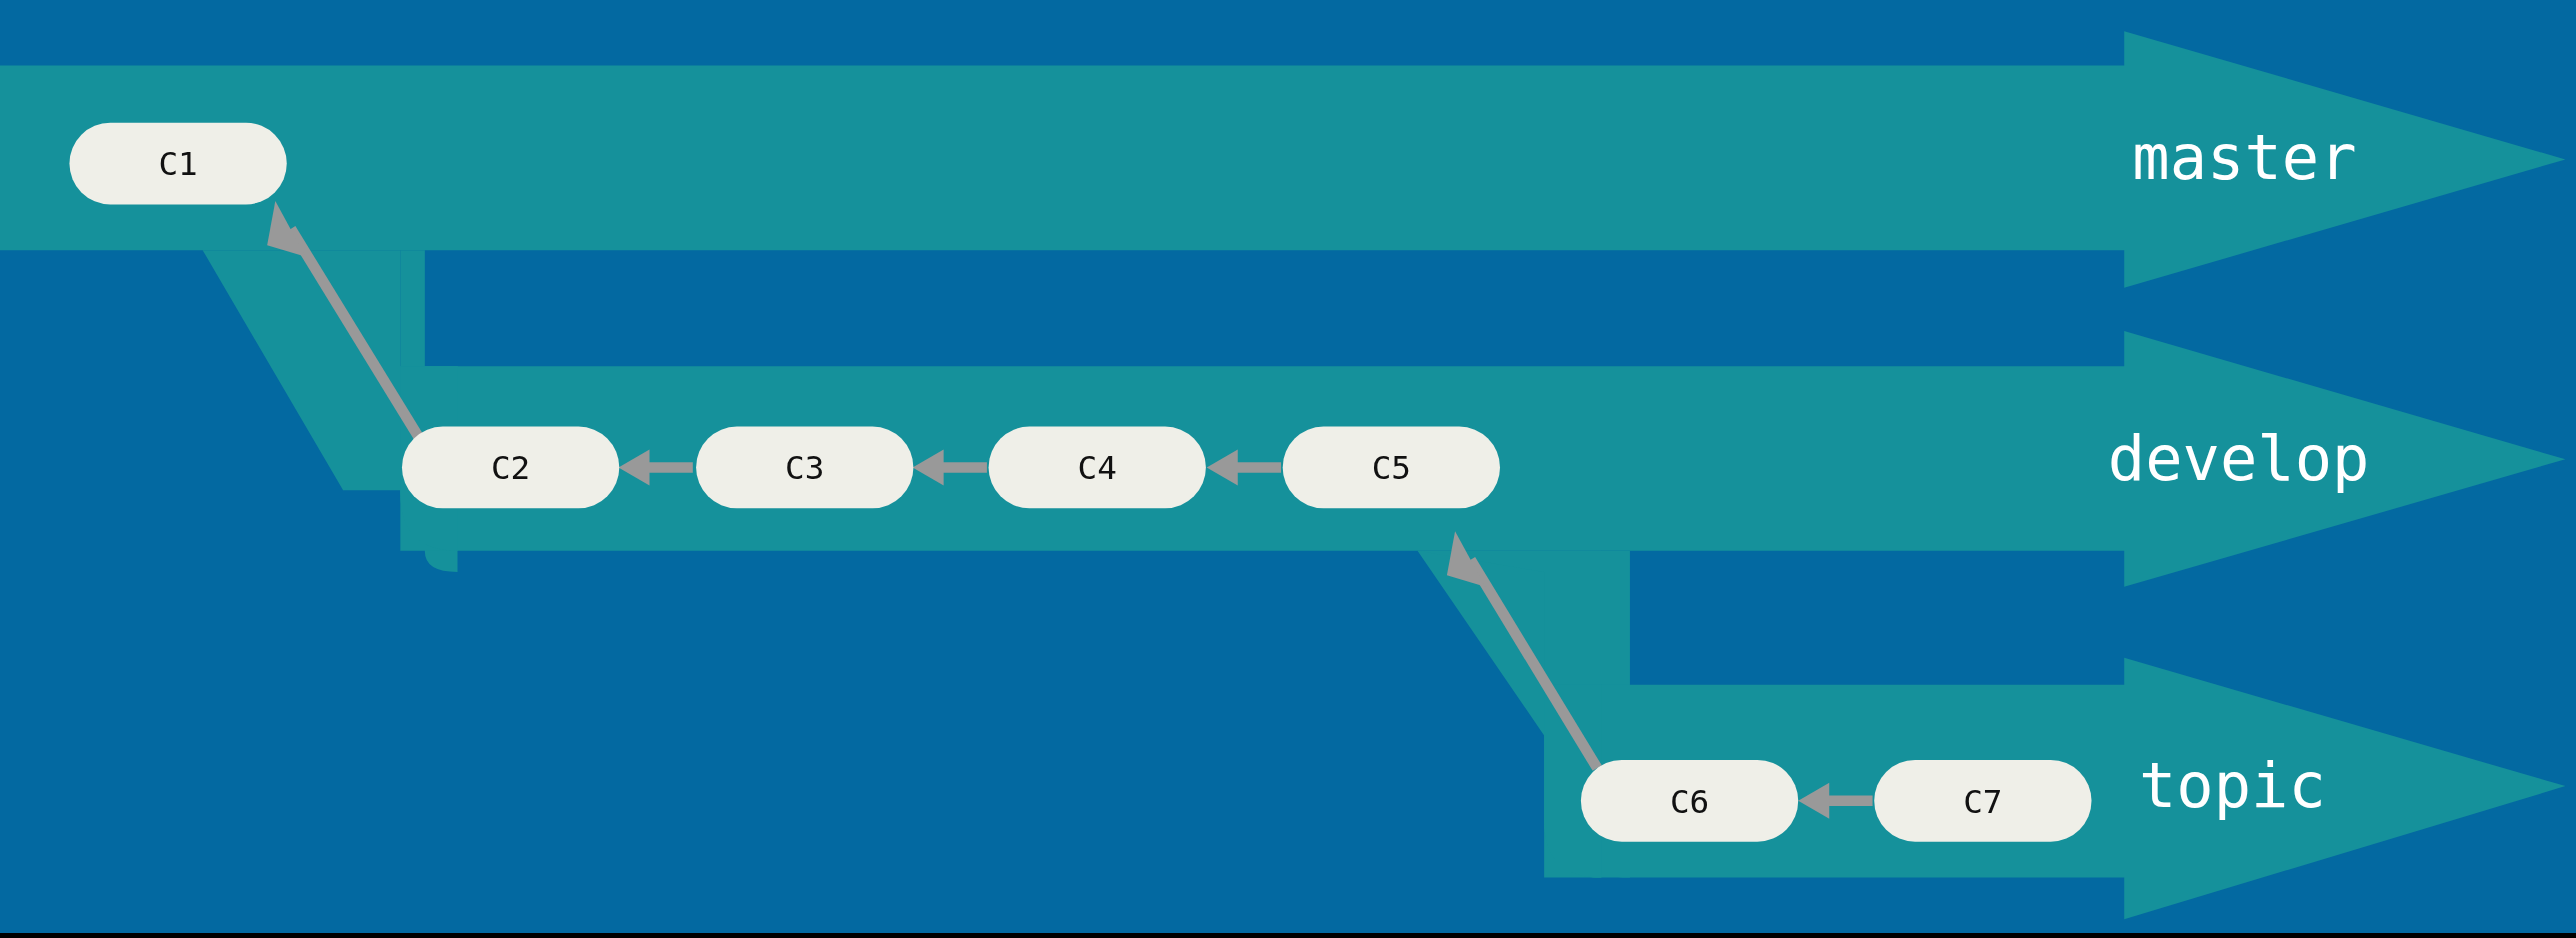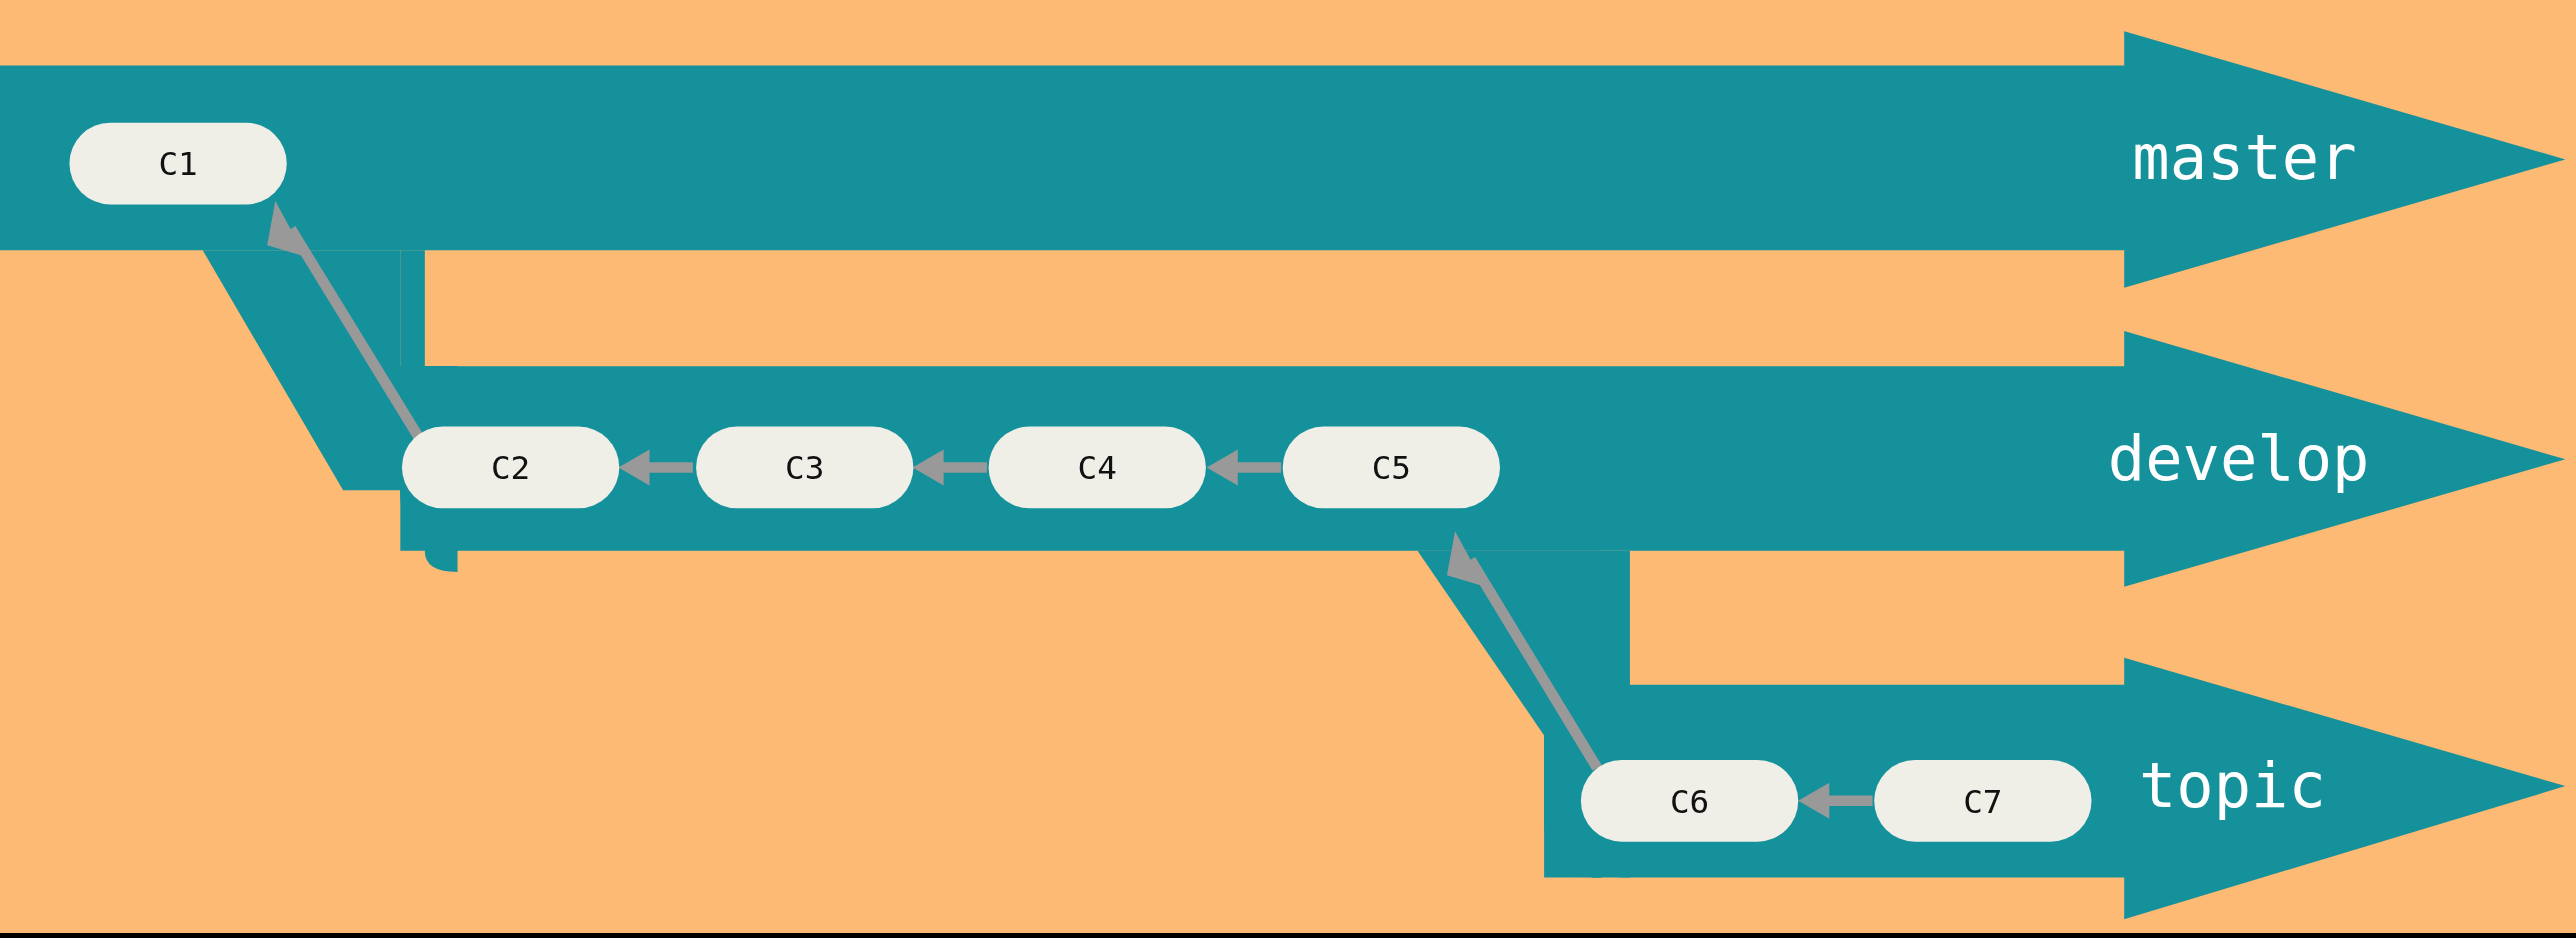--- a/index.html
+++ b/index.html
@@ -10,21 +10,21 @@
   body {
     width: 2576px;
     height: 939px;
     overflow: hidden;
     font-family: "DejaVu Sans Mono", "Liberation Mono", monospace;
   }
   #diagram-root {
     position: relative;
     width: 2576px;
     height: 933px;
-    background: #fdba74;
+    background: #0369a1;
   }
   svg.canvas {
     display: block;
     width: 2576px;
     height: 939px;
   }
   .lane-band   { fill: #15919B; }
   .connector   { fill: #15919B; }
   .commit-node { fill: #EFEFE8; }
   .commit-label {

